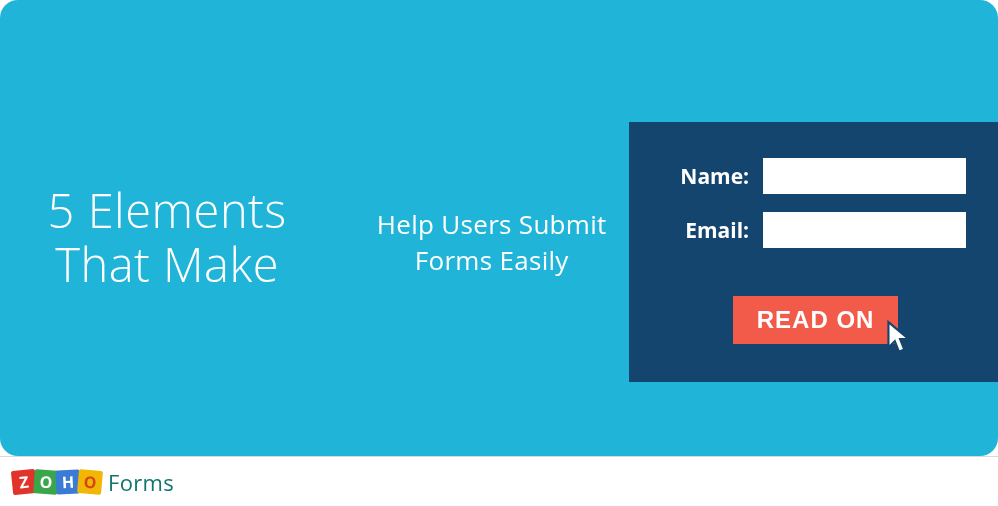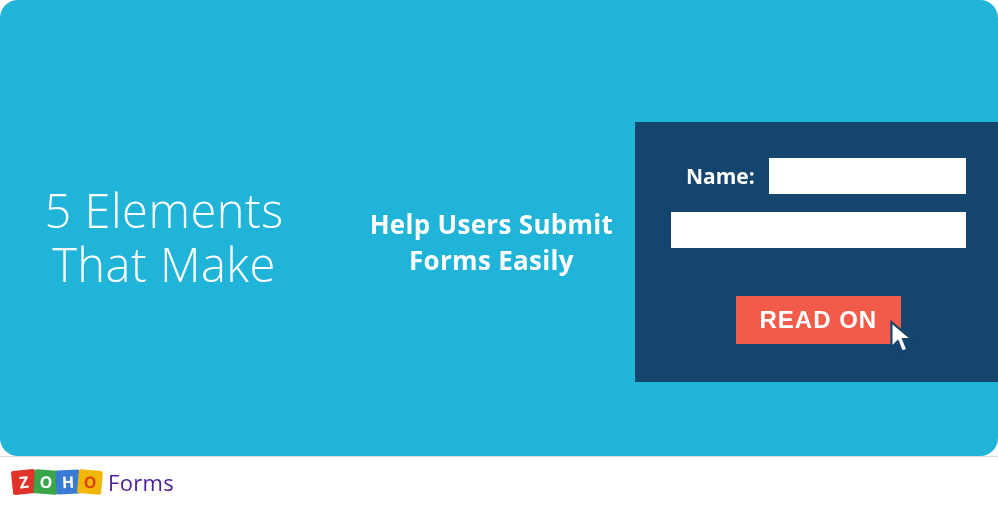--- a/index.html
+++ b/index.html
@@ -27,21 +27,21 @@
       color: #ffffff;
       font-size: 47px;
       font-weight: 300;
       text-align: center;
       line-height: 1.15;
       letter-spacing: 0.5px;
     }
     .subheadline {
       color: #ffffff;
       font-size: 26px;
-      font-weight: 700;
+      font-weight: 400;
       text-align: center;
       margin-top: 10px;
       letter-spacing: 0.3px;
       margin-left: 20px;
     }
     .form-panel {
       width: 496px;
       height: 260px;
       background: #14456e;
       margin-top: 30px;
@@ -116,21 +116,21 @@
       color: #ffffff;
       margin-right: -2px;
       border-radius: 2px;
       transform-origin: center;
     }
     .tile-z { background: #e0342b; transform: rotate(-6deg); }
     .tile-o1 { background: #3aa64a; transform: rotate(4deg); }
     .tile-h { background: #3a7bd5; transform: rotate(-3deg); }
     .tile-o2 { background: #f2b705; transform: rotate(5deg); color: #d84315; }
     .forms-text {
-      color: #4c1d95;
+      color: #0f766e;
       font-size: 22px;
       font-weight: 400;
       margin-left: 8px;
       letter-spacing: 0.3px;
     }
   </style>
 </head>
 <body>
 
 <div class="main-area">
@@ -138,20 +138,21 @@
     <span>5 Elements That Make</span><br>
   </h1>
   <div class="subheadline">Help Users Submit Forms Easily</div>
 
   <div class="form-panel">
     <div class="form-row">
       <div class="form-label">Name:</div>
       <input class="form-input" value="" style="">
     </div>
     <div class="form-row">
+      <div class="form-label">Email:</div>
       <input class="form-input" value="" style="">
     </div>
     <div class="button-wrap">
       <button class="read-on-btn">READ ON</button>
       <svg class="cursor-icon" viewBox="0 0 32 36">
         <path d="M 6 2 L 6 26 L 12 20 L 16 30 L 21 28 L 17 18 L 25 18 Z" fill="#ffffff" stroke="#14456e" stroke-width="2"></path>
       </svg>
     </div>
   </div>
 </div>

